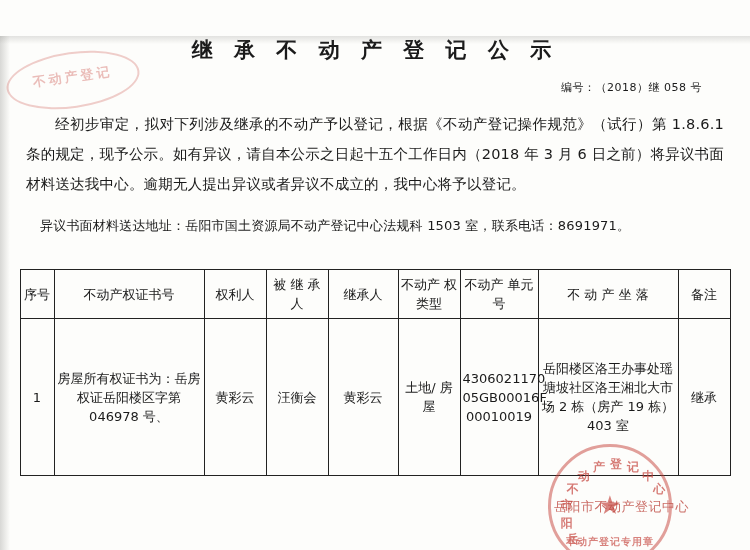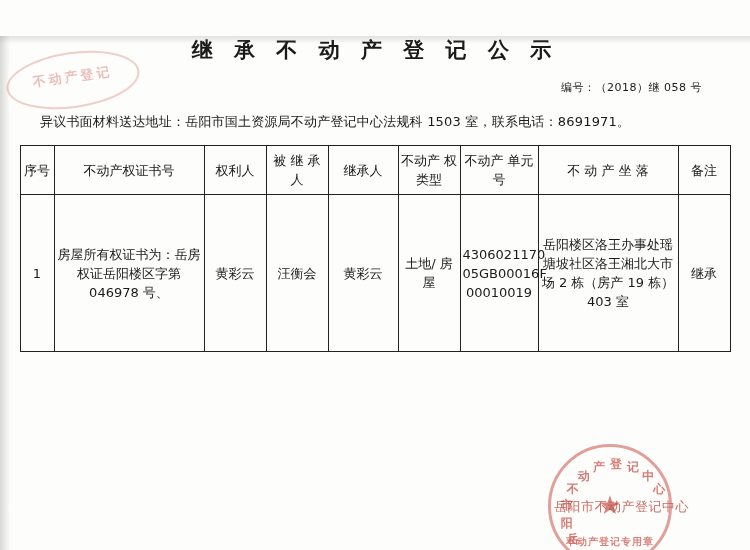--- a/index.html
+++ b/index.html
@@ -63,21 +63,21 @@
   }
   .addr-line {
     font-size: 13px;
     line-height: 26px;
     margin: 14px 26px 0 40px;
     letter-spacing: 0.2px;
   }
 
   table.reg-table {
     border-collapse: collapse;
-    margin: 10px auto 0 auto;
+    margin: 30px auto 0 auto;
     width: 700px;
     table-layout: fixed;
   }
   table.reg-table th,
   table.reg-table td {
     border: 1px solid #222;
     font-size: 13px;
     text-align: center;
     vertical-align: middle;
     padding: 3px 2px;
@@ -205,20 +205,21 @@
 <div class="page">
 
   <div class="scan-edge-left"></div>
   <div class="scan-edge-top"></div>
 
   <div class="doc-title">继 承 不 动 产 登 记 公 示</div>
 
   <div class="doc-number">编号：（2018）继 058 号</div>
 
 
+  <div class="para">经初步审定，拟对下列涉及继承的不动产予以登记，根据《不动产登记操作规范》（试行）第 1.8.6.1 条的规定，现予公示。如有异议，请自本公示之日起十五个工作日内（2018 年 3 月 6 日之前）将异议书面材料送达我中心。逾期无人提出异议或者异议不成立的，我中心将予以登记。</div>
 
   <div class="addr-line">异议书面材料送达地址：岳阳市国土资源局不动产登记中心法规科 1503 室，联系电话：8691971。</div>
 
   <table class="reg-table">
     <colgroup>
       <col class="col-no">
       <col class="col-cert">
       <col class="col-owner">
       <col class="col-inherited">
       <col class="col-heir">

